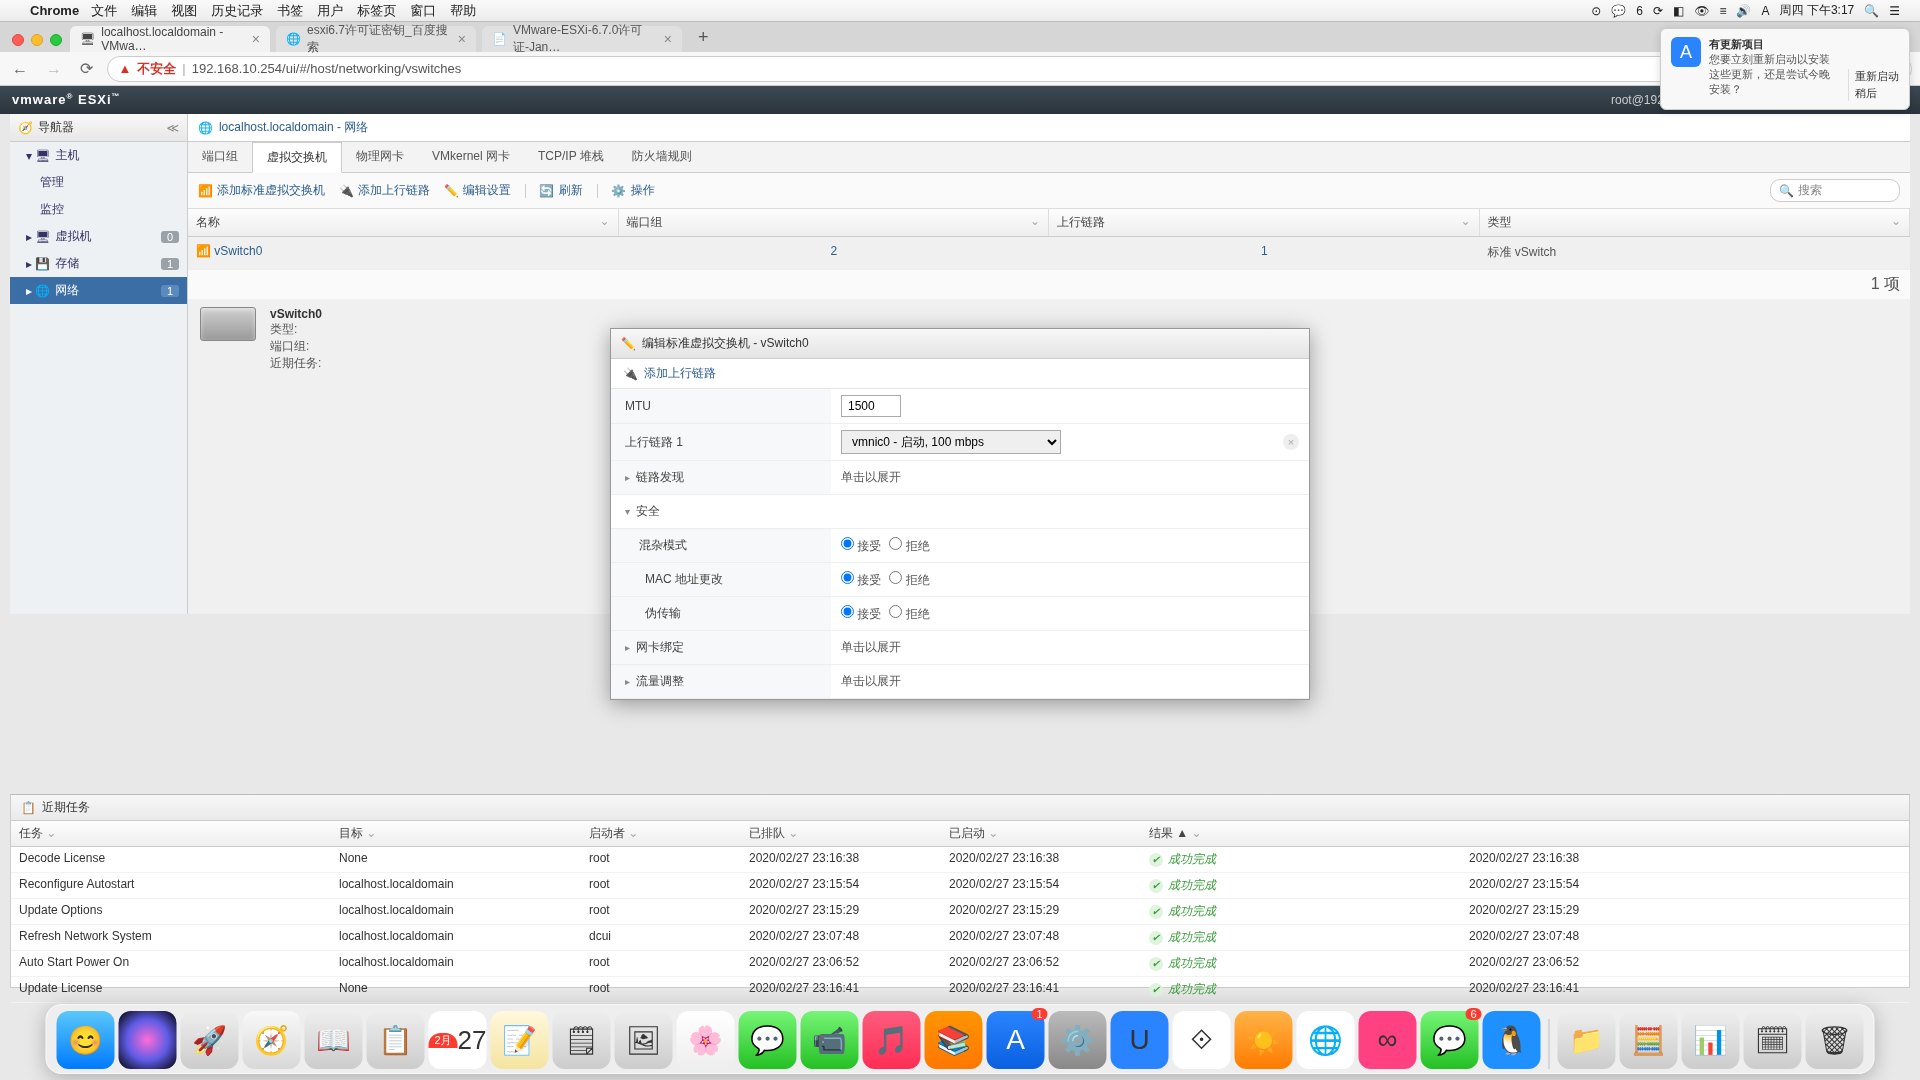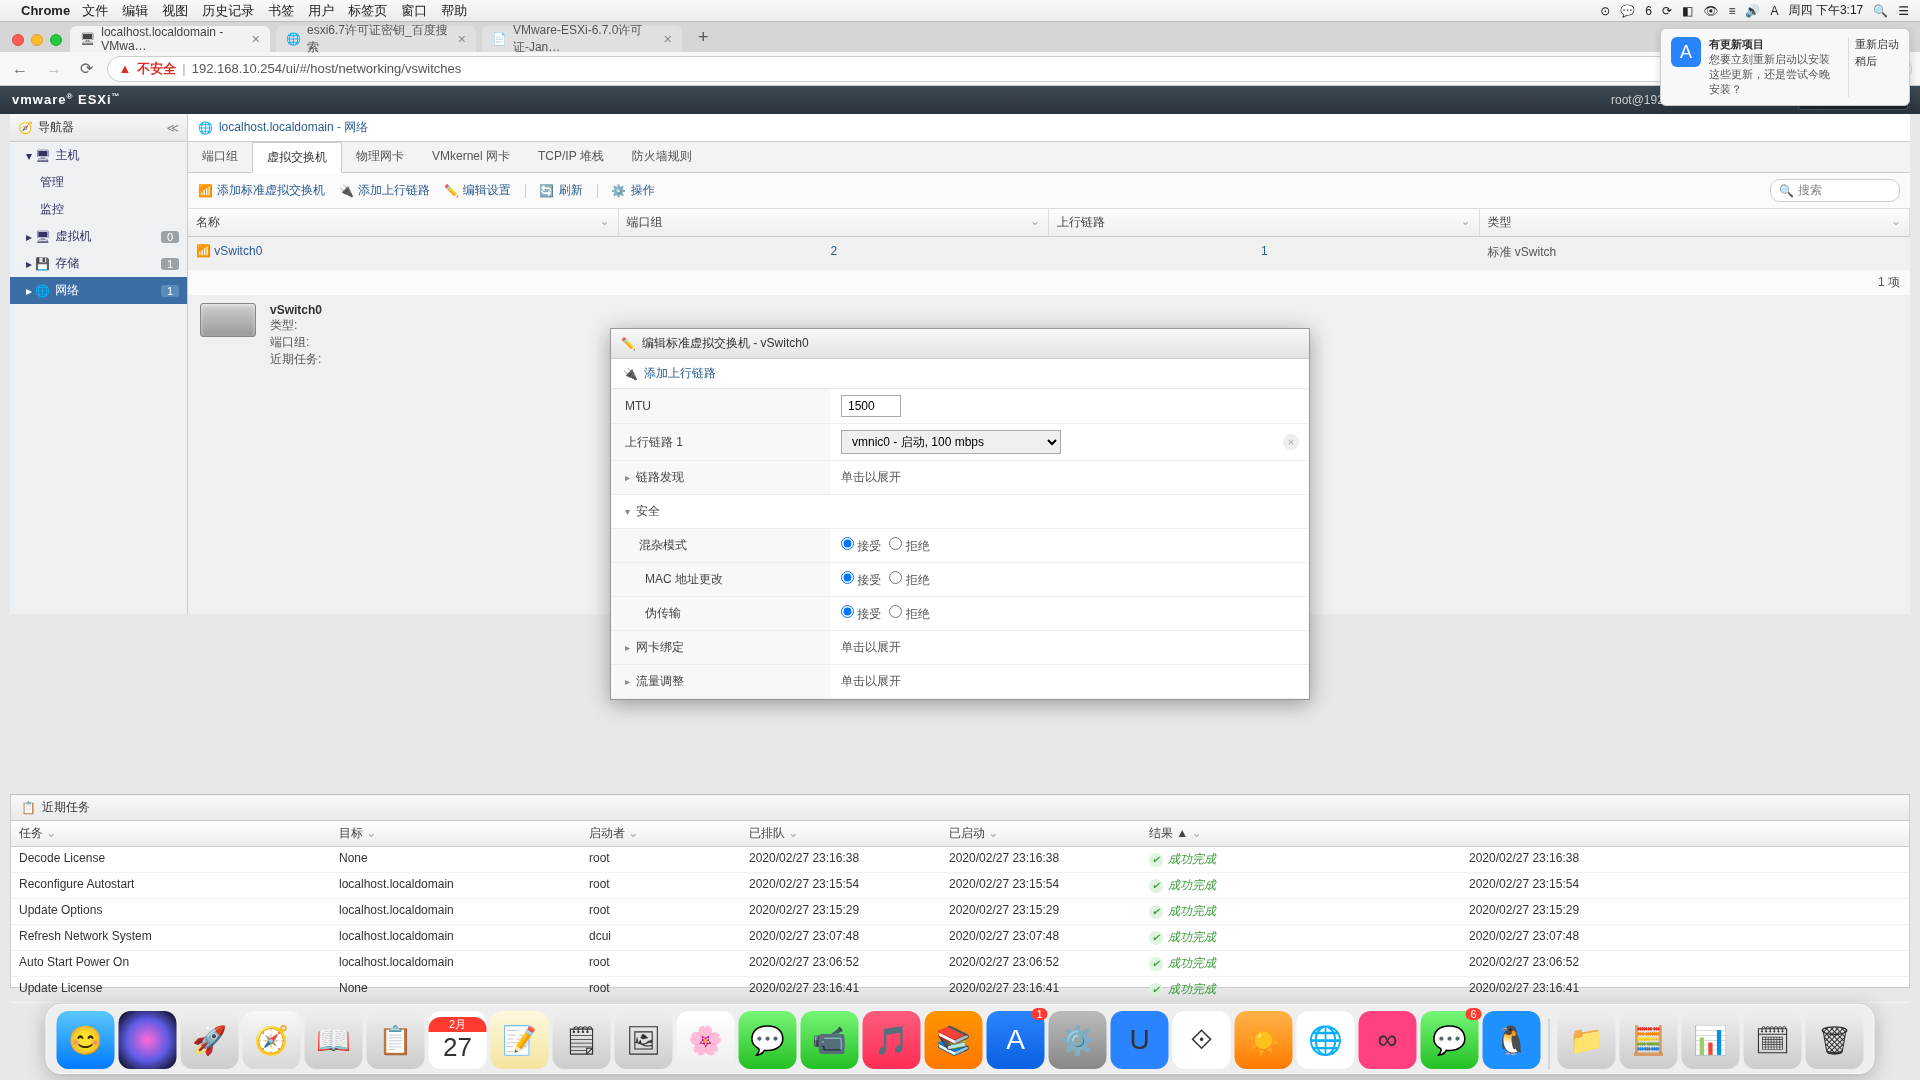--- a/index.html
+++ b/index.html
@@ -1,19 +1,19 @@
 <!DOCTYPE html>
 <html><head>
 <meta charset="utf-8">
 <style>
 * { margin: 0; padding: 0; box-sizing: border-box; font-family: "Lucida Grande", "Helvetica Neue", Arial, sans-serif; }
 body { background: #e8e8e8; font-size: 12px; color: #333; overflow: hidden; height: 1080px; width: 1920px; position: relative; }
 
 
-.mac-menubar { height: 22px; background: linear-gradient(#f9f9f9,#ececec); border-bottom: 1px solid #bbb; display: flex; align-items: center; padding: 0 11px; font-size: 13px; color: #222; }
+.mac-menubar { height: 22px; background: linear-gradient(#f9f9f9,#ececec); border-bottom: 1px solid #bbb; display: flex; align-items: center; padding: 0 20px; font-size: 13px; color: #222; }
 .mac-menubar .apple { font-size: 15px; margin-right: 10px; }
 .mac-menubar .app { font-weight: 600; margin-right: 12px; }
 .mac-menubar .mitem { margin-right: 14px; cursor: default; }
 .mac-menubar .right { margin-left: auto; display: flex; align-items: center; gap: 10px; font-size: 12px; }
 
 
 .chrome-tabs { height: 30px; background: #d6d6d6; display: flex; align-items: flex-end; padding-left: 6px; }
 .traffic-lights { display:flex; gap:7px; align-items:center; padding: 0 8px 6px 6px; }
 .tl { width:12px; height:12px; border-radius:50%; }
 .tl.red{background:#ff5f57;border:1px solid #e14640;}
@@ -26,21 +26,21 @@
 
 
 .chrome-toolbar { height: 34px; background: #f7f7f7; border-bottom: 1px solid #ccc; display:flex; align-items:center; padding: 0 8px; gap: 10px; }
 .nav-btn { color:#666; font-size:16px; padding:2px 4px; }
 .addr { flex:1; height:26px; border:1px solid #ccc; border-radius: 14px; background:#fff; display:flex; align-items:center; padding:0 10px; font-size:13px; color:#555; gap:6px; }
 .addr .warn { color:#d93025; font-weight:700; }
 
 
 .notif { position:absolute; top:28px; right:10px; width:250px; background:#f8f8f8; border:1px solid #ccc; border-radius:6px; padding:8px 10px; display:flex; gap:8px; font-size:11px; color:#555; box-shadow:0 2px 8px rgba(0,0,0,.15); z-index: 5000; }
 .notif .icon { width:30px; height:30px; background:#2a84ff; border-radius:6px; color:#fff; display:flex;align-items:center;justify-content:center; font-size:18px; }
-.notif .actions { display:flex; flex-direction:column; gap:2px; border-left:1px solid #ddd; padding-left:6px; margin-left:4px; font-size:11px; color:#333; white-space: nowrap;}
+.notif .actions { display:flex; flex-direction:column; gap:2px; border-left:1px solid #ddd; padding-left:6px; margin-left:4px; font-size:11px; color:#333; white-space: nowrap; margin-top: 32px;}
 
 
 .esxi-bar { height: 28px; background: linear-gradient(#3d4a54,#2a333b); color:#ccc; display:flex; align-items:center; padding:0 12px; font-size:12px; }
 .esxi-bar .logo { font-weight:bold; color:#fff; letter-spacing:1px; font-size:13px; }
 .esxi-bar .logo sup{font-size:8px;}
 .esxi-bar .right { margin-left:auto; display:flex; align-items:center; gap:14px; }
 .esxi-bar .search { background:#1e262d; border:1px solid #4a5560; border-radius:3px; height:20px; width:110px; padding:0 6px; color:#aaa; display:flex; align-items:center; gap:4px; }
 
 
 .main-wrap { display:flex; height: 500px; background:#f0f0f0; }
@@ -61,21 +61,21 @@
 
 .toolbar { padding:6px 10px; display:flex; align-items:center; gap:14px; border-bottom:1px solid #ddd; background:#fafafa; }
 .toolbar .act { color:#2a5d8f; font-size:12px; display:flex; align-items:center; gap:4px; cursor:pointer; }
 .toolbar .sep { width:1px; height:14px; background:#ccc; }
 .toolbar .search { margin-left:auto; border:1px solid #ccc; border-radius:10px; padding:2px 8px; width:130px; font-size:12px; color:#888; background:#fff; display:flex; align-items:center; gap:4px; }
 
 .grid-hdr { display:flex; background: linear-gradient(#fdfdfd,#eee); border-bottom:1px solid #ccc; font-size:12px; color:#444; }
 .grid-hdr .c { padding:5px 8px; border-right:1px solid #ddd; }
 .grid-row { display:flex; font-size:12px; padding:4px 0; border-bottom:1px solid #f0f0f0; color:#2a5d8f; }
 .grid-row .c { padding:3px 8px; }
-.grid-foot { text-align:right; padding:4px 10px; font-size:12px; color:#555; background:#fafafa; border-top:1px solid #eee; }
+.grid-foot { text-align:right; padding:4px 10px; font-size:16px; color:#555; background:#fafafa; border-top:1px solid #eee; }
 
 .detail { padding: 8px 12px; display:flex; gap:14px; font-size:12px; color:#555; }
 .device-icon { width:56px; height:34px; background: linear-gradient(#cfcfcf,#9a9a9a); border-radius:3px; border:1px solid #888; box-shadow: inset 0 2px 4px rgba(255,255,255,.5); }
 .modal { position:absolute; left:610px; top:328px; width:700px; background:#fff; border:1px solid #999; box-shadow:0 4px 20px rgba(0,0,0,.35); font-size:12px; }
 .modal-hdr { background: linear-gradient(#f7f7f7,#e4e4e4); border-bottom:1px solid #ccc; padding:6px 10px; display:flex; align-items:center; gap:6px; color:#333; }
 .modal-body { }
 .mod-toprow { padding:6px 12px; border-bottom:1px solid #e5e5e5; color:#2a5d8f; display:flex; align-items:center; gap:6px; }
 .mod-field { display:flex; border-bottom:1px solid #eee;justify-content:space-between; }
 .mod-field .lbl { width:220px; padding:8px 14px; background:#f7f8f9; color:#444; display:flex; align-items:center; gap:6px; }
 .mod-field .val { flex:1; padding:6px 10px; display:flex; align-items:center; gap:8px; color:#555; }
@@ -99,21 +99,21 @@
 
 .col-task{width:320px} .col-tgt{width:250px} .col-ini{width:160px} .col-q{width:200px} .col-st{width:200px} .col-res{width:320px} .col-cmp{flex:1}
 
 
 .dock { position:absolute; bottom:6px; left:50%; transform:translateX(-50%); height:70px; background:rgba(240,240,240,.75); border-radius:16px; padding:4px 10px; display:flex; align-items:flex-end; gap:4px; box-shadow:0 4px 20px rgba(0,0,0,.25); border:1px solid rgba(255,255,255,.5); }
 .dock-item { width:58px; height:58px; border-radius:12px; display:flex; align-items:center; justify-content:center; font-size:28px; background: linear-gradient(#eee,#ccc); }
 .dock-sep { width:1px; height:50px; background:rgba(0,0,0,.2); margin:0 4px; }
 .dock-item.finder{background:linear-gradient(#5ac8fa,#007aff);} 
 .dock-item.siri{background:radial-gradient(circle,#ff6bd6,#5e5ce6,#000);} 
 .dock-item.safari{background:linear-gradient(#f8f8f8,#d8d8d8);} 
-.dock-item.cal{background:#fff;flex-direction:column;font-size:11px;} 
+.dock-item.cal{background:#fff;flex-direction:row;font-size:11px;} 
 .dock-item.cal .m{background:#ff3b30;color:#fff;width:100%;text-align:center;border-radius:12px 12px 0 0;} 
 .dock-item.cal .d{font-size:26px;color:#333;} 
 .dock-item.notes{background:linear-gradient(#fff8dc,#f4e4a0);} 
 .dock-item.photos{background:linear-gradient(#fff,#eee);} 
 .dock-item.msg{background:linear-gradient(#76f576,#24c024);} 
 .dock-item.ft{background:linear-gradient(#76f576,#24c024);} 
 .dock-item.music{background:linear-gradient(#fc5c7d,#ff2d55);} 
 .dock-item.books{background:linear-gradient(#ff9500,#ff7700);} 
 .dock-item.store{background:linear-gradient(#2a84ff,#0a60e0);color:#fff;} 
 .dock-item.prefs{background:linear-gradient(#bbb,#888);} 

